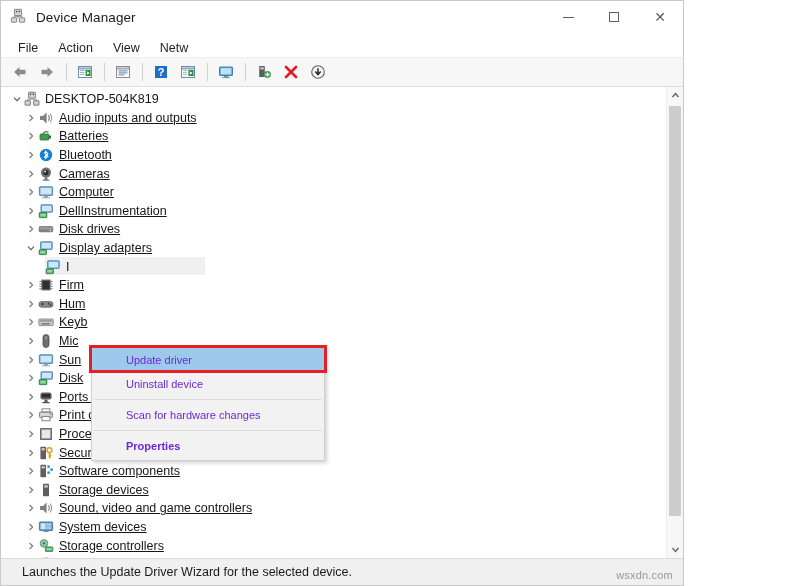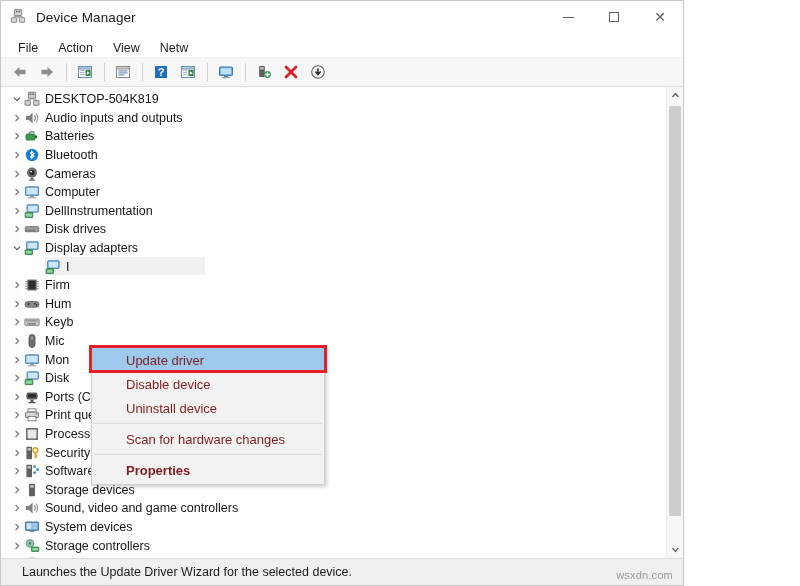--- a/index.html
+++ b/index.html
@@ -156,21 +156,21 @@
     width: 16px; height: 16px;
     margin-right: 5px;
     flex: 0 0 auto;
     position: relative;
     display:flex;
     align-items:center;
     justify-content:center;
   }
   .node-label { line-height: 16px; }
   .lvl0 { padding-left: 8px; }
-  .lvl1 { padding-left: 8px; }
+  .lvl1 { padding-left: 22px; text-decoration: underline; }
   .lvl2 { padding-left: 44px; }
 
   .node.selected .node-label {
     background: #cce3f7;
   }
   .sel-bar {
     position: absolute;
     left: 44px;
     height: 18px;
     width: 160px;
@@ -224,22 +224,22 @@
     box-shadow: 2px 2px 4px rgba(0,0,0,0.18);
     padding: 1px 0 2px 0;
     box-sizing: border-box;
     z-index: 20;
   }
   .ctx-item {
     height: 24px;
     display: flex;
     align-items: center;
     padding-left: 34px;
-    font-size: 13px;
-    color: #7f1d1d;
+    font-size: 11px;
+    color: #6d28d9;
     box-sizing: border-box;
   }
   .ctx-item.highlight {
     background: #9cc9ec;
   }
   .ctx-item.bold { font-weight: bold; }
   .ctx-sep {
     height: 1px;
     background: #dcdcdc;
     margin: 3px 2px 3px 2px;
@@ -693,21 +693,21 @@
             </svg>
         </span>
         <span class="node-icon">
           <svg class="ico" viewBox="0 0 16 16">
             <rect x="1.4" y="2.8" width="13.2" height="8.6" rx="0.6" fill="#7fb8e4" stroke="#4a7fa8" stroke-width="0.9"></rect>
             <rect x="2.6" y="4" width="10.8" height="6.2" fill="#cfe6f8"></rect>
             <rect x="6.2" y="11.6" width="3.6" height="1.6" fill="#8a9aa5"></rect>
             <rect x="4.2" y="13.2" width="7.6" height="1.1" rx="0.4" fill="#8a9aa5"></rect>
           </svg>
         </span>
-        <span class="node-label">Mon</span>
+        <span class="node-label">Sun</span>
       </div>
 
       <div class="node lvl1">
         <span class="twisty">
           <svg width="10" height="10" viewBox="0 0 10 10">
               <path d="M3.6 2 L6.6 5 L3.6 8" fill="none" stroke="#7a7a7a" stroke-width="1.2"></path>
             </svg>
         </span>
         <span class="node-icon">
           <svg class="ico" viewBox="0 0 16 16">
@@ -880,21 +880,20 @@
             <rect x="6.6" y="3.2" width="2.8" height="2.2" fill="#cfcfcf"></rect>
           </svg>
         </span>
         <span class="node-label">Universal Serial Bus controllers</span>
       </div>
 
     </div>
 
     <div class="ctxmenu">
       <div class="ctx-item highlight">Update driver</div>
-      <div class="ctx-item">Disable device</div>
       <div class="ctx-item">Uninstall device</div>
       <div class="ctx-sep"></div>
       <div class="ctx-item">Scan for hardware changes</div>
       <div class="ctx-sep"></div>
       <div class="ctx-item bold">Properties</div>
     </div>
 
     <div class="annot-box"></div>
 
     <div class="scrollbar">

